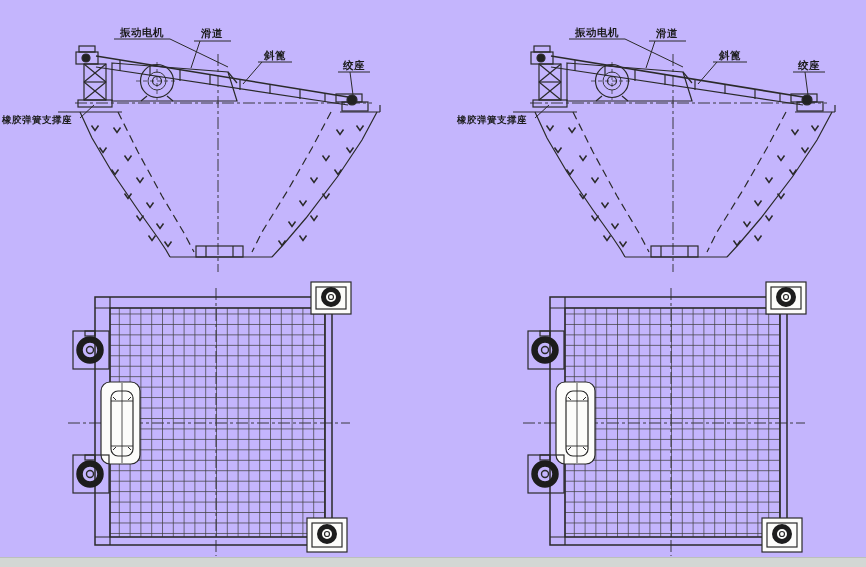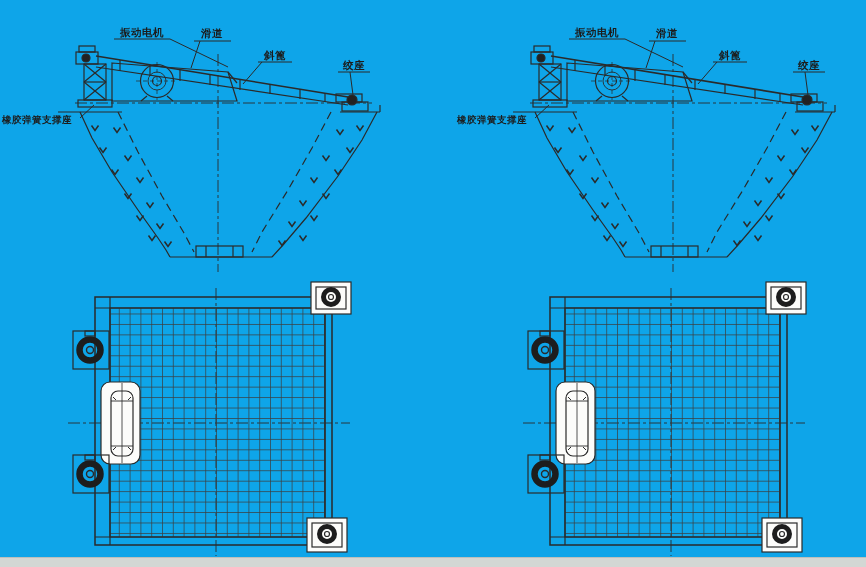--- a/index.html
+++ b/index.html
@@ -1,19 +1,19 @@
 <!DOCTYPE html>
 <html><head>
 <meta charset="utf-8">
 <style>
   html,body{margin:0;padding:0;}
   .canvas{
     position:relative;
     width:866px;height:567px;
-    background:#0ea5e9;
+    background:#c4b5fd;
     overflow:hidden;
     font-family:"DejaVu Sans",sans-serif;
   }
   svg{position:absolute;top:0;}
   .svg-left{left:0;}
   .svg-right{left:455px;}
   .bottom-band{
     position:absolute;left:0;bottom:0;width:866px;height:9px;
     background:#d3d7d4;border-top:1px solid #bcc0bd;
   }

